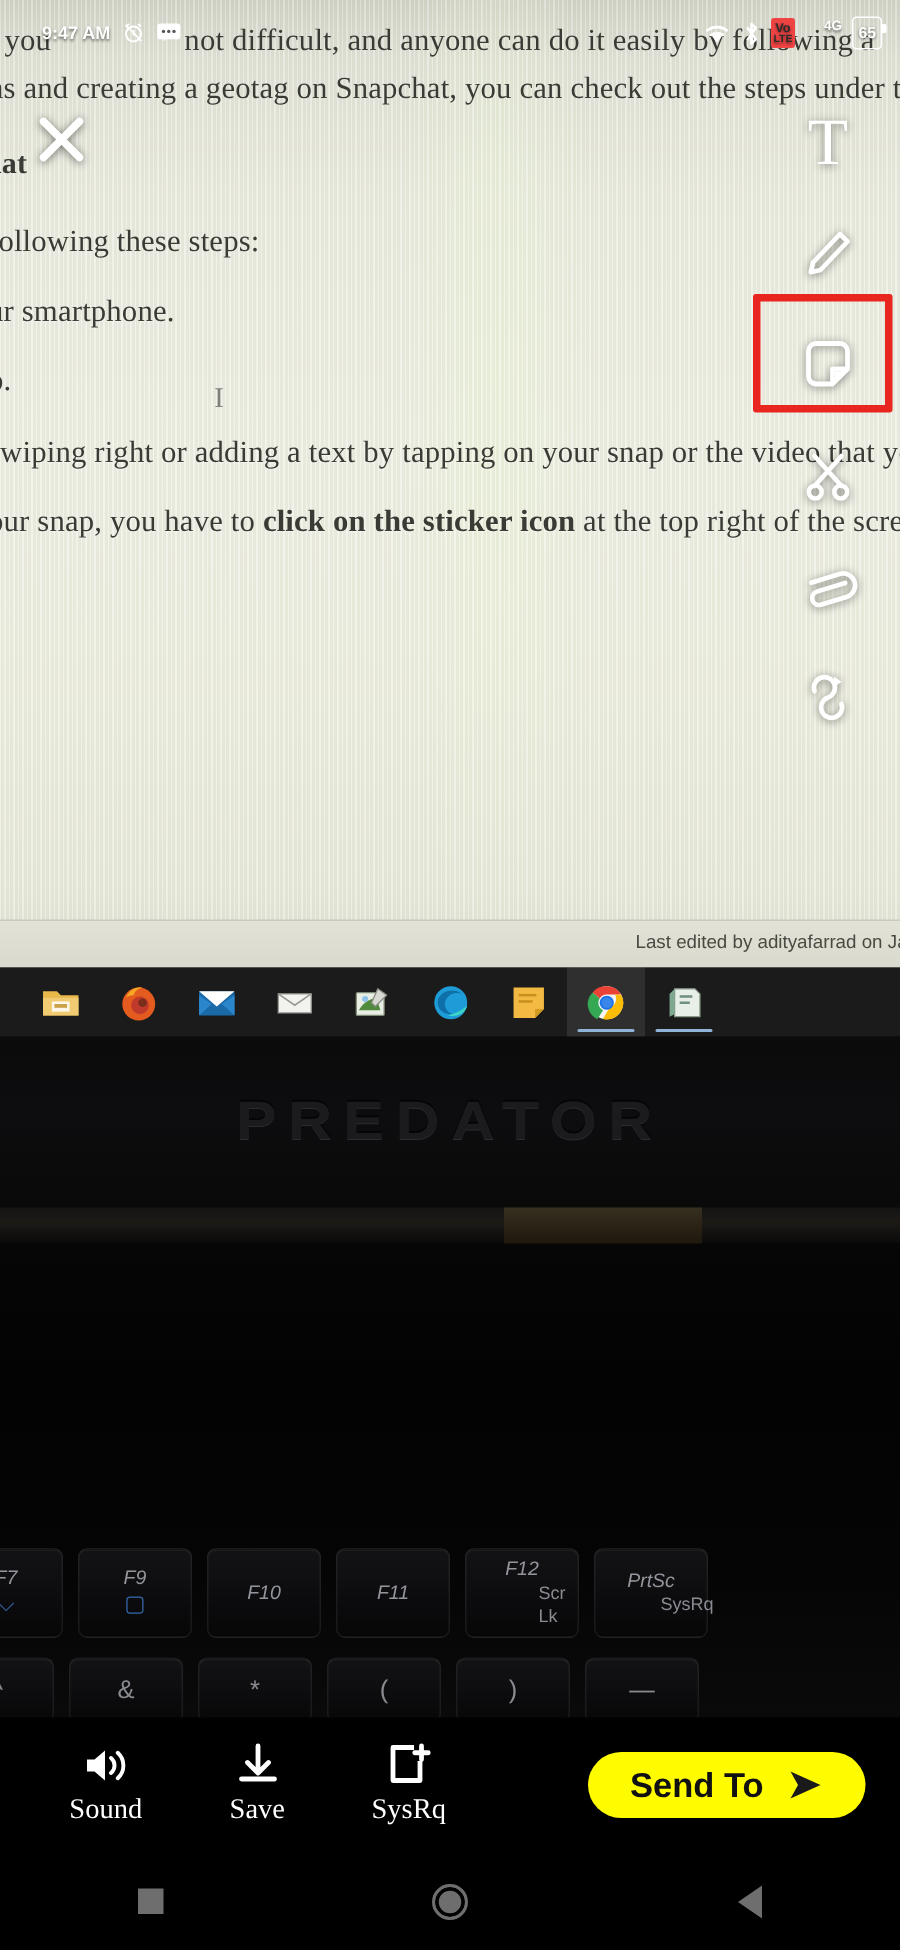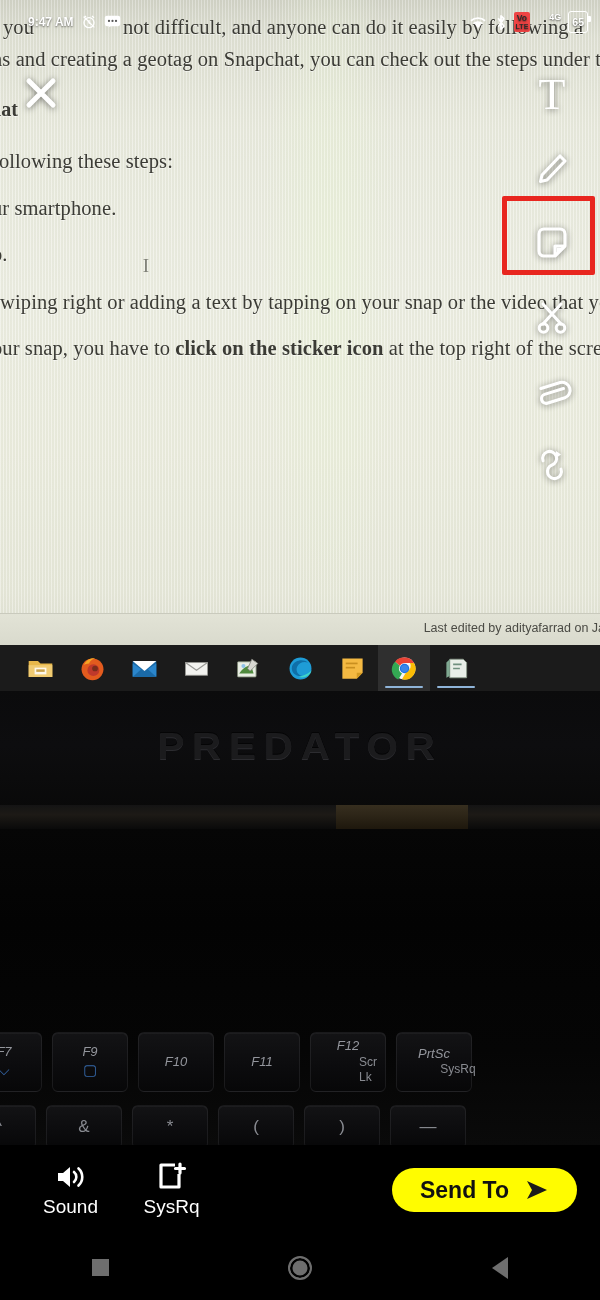--- a/index.html
+++ b/index.html
@@ -214,21 +214,21 @@
   .bottombar {
     position:absolute; left:0; top:1145px; width:600px; height:90px; z-index:22;
     background:#000;
     display:flex; align-items:center; padding-left:20px;
   }
   .action {
     width:101px; display:flex; flex-direction:column;
     align-items:center; justify-content:center; gap:4px;
     color:#fff;
   }
-  .action .alabel { font-size:19px; font-family:Liberation Sans, sans-serif; }
+  .action .alabel { font-size:19px; font-family:Liberation Serif, serif; }
   .sendto {
     margin-left:auto; margin-right:23px;
     background:#FFFC00; color:#111;
     height:44px; border-radius:27px;
     display:flex; align-items:center; gap:14px;
     padding:0 26px 0 28px;
     font-size:23px; font-weight:bold;
     font-family:"Liberation Sans", sans-serif;
   }
 
@@ -491,20 +491,27 @@
 <div class="bottombar">
   <div class="action">
     <svg width="36" height="30" viewBox="0 0 36 30">
       <path d="M5 11h5l7-6v20l-7-6H5z" fill="#fff"></path>
       <path d="M21 10a6.5 6.5 0 0 1 0 10M25.5 6.5a11.5 11.5 0 0 1 0 17" fill="none" stroke="#fff" stroke-width="2.6" stroke-linecap="round"></path>
     </svg>
     <span class="alabel">Sound</span>
   </div>
   <div class="action">
     <svg width="32" height="30" viewBox="0 0 32 30">
+      <path d="M16 2v16M9 13l7 7 7-7" fill="none" stroke="#fff" stroke-width="3.2" stroke-linecap="round" stroke-linejoin="round"></path>
+      <path d="M5 24h22" stroke="#fff" stroke-width="3.2" stroke-linecap="round"></path>
+    </svg>
+    <span class="alabel">Save</span>
+  </div>
+  <div class="action">
+    <svg width="32" height="30" viewBox="0 0 32 30">
       <path d="M19 3H5v22h18V12" fill="none" stroke="#fff" stroke-width="3.2" stroke-linejoin="round"></path>
       <path d="M24 2v9M19.5 6.5h9" stroke="#fff" stroke-width="3.2" stroke-linecap="round"></path>
     </svg>
     <span class="alabel">SysRq</span>
   </div>
   <div class="sendto">
     <span>Send To</span>
     <svg width="28" height="22" viewBox="0 0 28 22">
       <path d="M4 2l20 9-20 9 5-9z" fill="#1a1a1a"></path>
     </svg>

